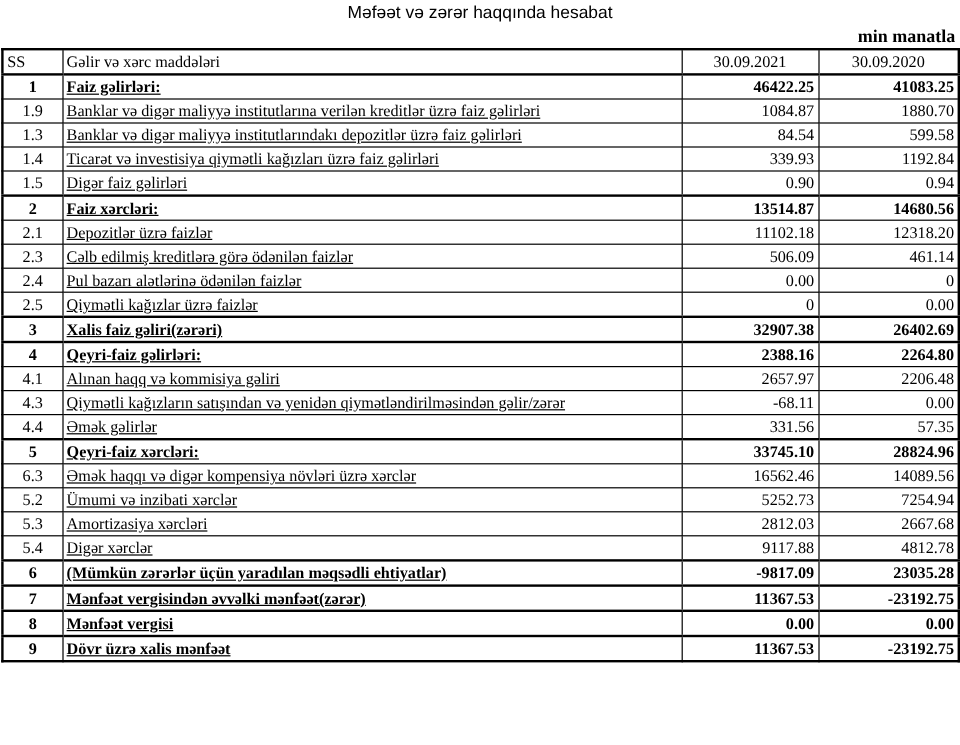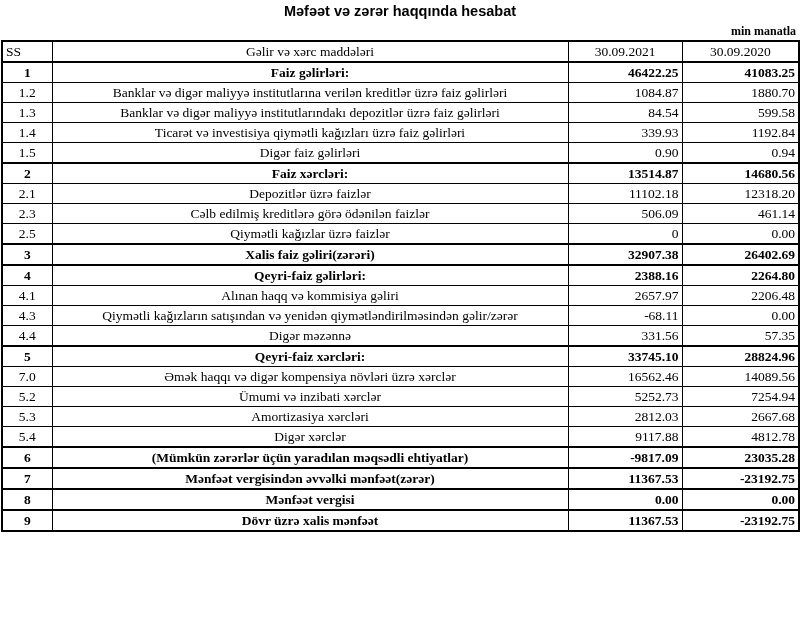--- a/index.html
+++ b/index.html
@@ -15,32 +15,32 @@
     font-family: "Liberation Serif", serif;
   }
   .page {
     width: 800px;
     height: 621px;
     position: relative;
   }
   .title {
     text-align: center;
     font-family: "Liberation Sans", sans-serif;
-    font-weight: bold;
+    font-weight: normal;
     font-size: 14.5px;
     padding-top: 3px;
     line-height: 17px;
   }
   .unit-note {
     width: 797px;
     margin: 4px 0 1px 1px;
     box-sizing: border-box;
     text-align: right;
     font-weight: bold;
-    font-size: 12px;
+    font-size: 15px;
     padding-right: 2px;
     line-height: 15px;
   }
   table.report {
     border-collapse: collapse;
     table-layout: fixed;
     width: 797px;
     margin-left: 1px;
     border: 2px solid #000;
   }
@@ -53,24 +53,24 @@
     line-height: 19px;
     overflow: hidden;
     white-space: nowrap;
     box-sizing: border-box;
   }
   table.report thead th {
     border-bottom-width: 2px;
     font-weight: normal;
   }
   th.c-no    { text-align: left; }
-  th.c-label { text-align: center; }
+  th.c-label { text-align: left; }
   th.c-num   { text-align: center; }
   td.c-no    { text-align: center; }
-  td.c-label { text-align: center; }
+  td.c-label { text-align: left; text-decoration: underline; }
   td.c-num   { text-align: right; padding-right: 2px; }
   tr.section td {
     font-weight: bold;
     border-top-width: 2px;
   }
 </style>
 </head>
 <body>
 
 <div class="page">
@@ -92,21 +92,21 @@
       </tr>
     </thead>
     <tbody id="rows-body">
         <tr class="section">
           <td class="c-no">1</td>
           <td class="c-label">Faiz gəlirləri:</td>
           <td class="c-num">46422.25</td>
           <td class="c-num">41083.25</td>
         </tr>
         <tr>
-          <td class="c-no">1.2</td>
+          <td class="c-no">1.9</td>
           <td class="c-label">Banklar və digər maliyyə institutlarına verilən kreditlər üzrə faiz gəlirləri</td>
           <td class="c-num">1084.87</td>
           <td class="c-num">1880.70</td>
         </tr>
         <tr>
           <td class="c-no">1.3</td>
           <td class="c-label">Banklar və digər maliyyə institutlarındakı depozitlər üzrə faiz gəlirləri</td>
           <td class="c-num">84.54</td>
           <td class="c-num">599.58</td>
         </tr>
@@ -134,20 +134,26 @@
           <td class="c-num">11102.18</td>
           <td class="c-num">12318.20</td>
         </tr>
         <tr>
           <td class="c-no">2.3</td>
           <td class="c-label">Cəlb edilmiş kreditlərə görə ödənilən faizlər</td>
           <td class="c-num">506.09</td>
           <td class="c-num">461.14</td>
         </tr>
         <tr>
+          <td class="c-no">2.4</td>
+          <td class="c-label">Pul bazarı alətlərinə ödənilən faizlər</td>
+          <td class="c-num">0.00</td>
+          <td class="c-num">0</td>
+        </tr>
+        <tr>
           <td class="c-no">2.5</td>
           <td class="c-label">Qiymətli kağızlar üzrə faizlər</td>
           <td class="c-num">0</td>
           <td class="c-num">0.00</td>
         </tr>
         <tr class="section">
           <td class="c-no">3</td>
           <td class="c-label">Xalis faiz gəliri(zərəri)</td>
           <td class="c-num">32907.38</td>
           <td class="c-num">26402.69</td>
@@ -165,32 +171,32 @@
           <td class="c-num">2206.48</td>
         </tr>
         <tr>
           <td class="c-no">4.3</td>
           <td class="c-label">Qiymətli kağızların satışından və yenidən qiymətləndirilməsindən gəlir/zərər</td>
           <td class="c-num">-68.11</td>
           <td class="c-num">0.00</td>
         </tr>
         <tr>
           <td class="c-no">4.4</td>
-          <td class="c-label">Digər məzənnə</td>
+          <td class="c-label">Əmək gəlirlər</td>
           <td class="c-num">331.56</td>
           <td class="c-num">57.35</td>
         </tr>
         <tr class="section">
           <td class="c-no">5</td>
           <td class="c-label">Qeyri-faiz xərcləri:</td>
           <td class="c-num">33745.10</td>
           <td class="c-num">28824.96</td>
         </tr>
         <tr>
-          <td class="c-no">7.0</td>
+          <td class="c-no">6.3</td>
           <td class="c-label">Əmək haqqı və digər kompensiya növləri üzrə xərclər</td>
           <td class="c-num">16562.46</td>
           <td class="c-num">14089.56</td>
         </tr>
         <tr>
           <td class="c-no">5.2</td>
           <td class="c-label">Ümumi və inzibati xərclər</td>
           <td class="c-num">5252.73</td>
           <td class="c-num">7254.94</td>
         </tr>

